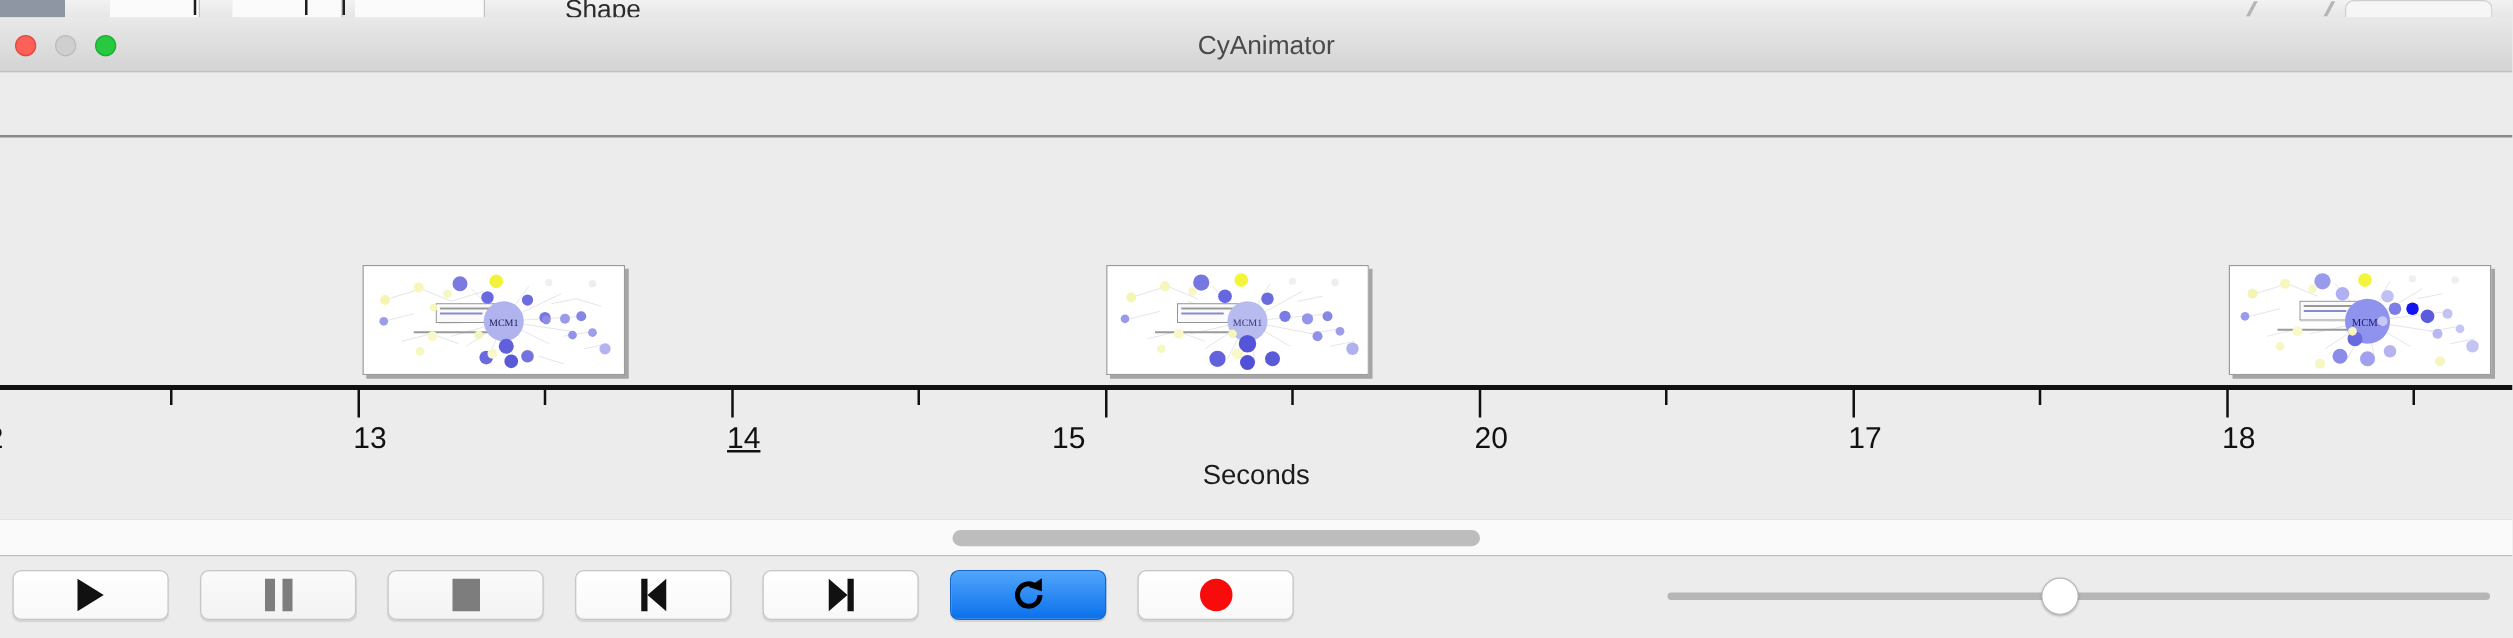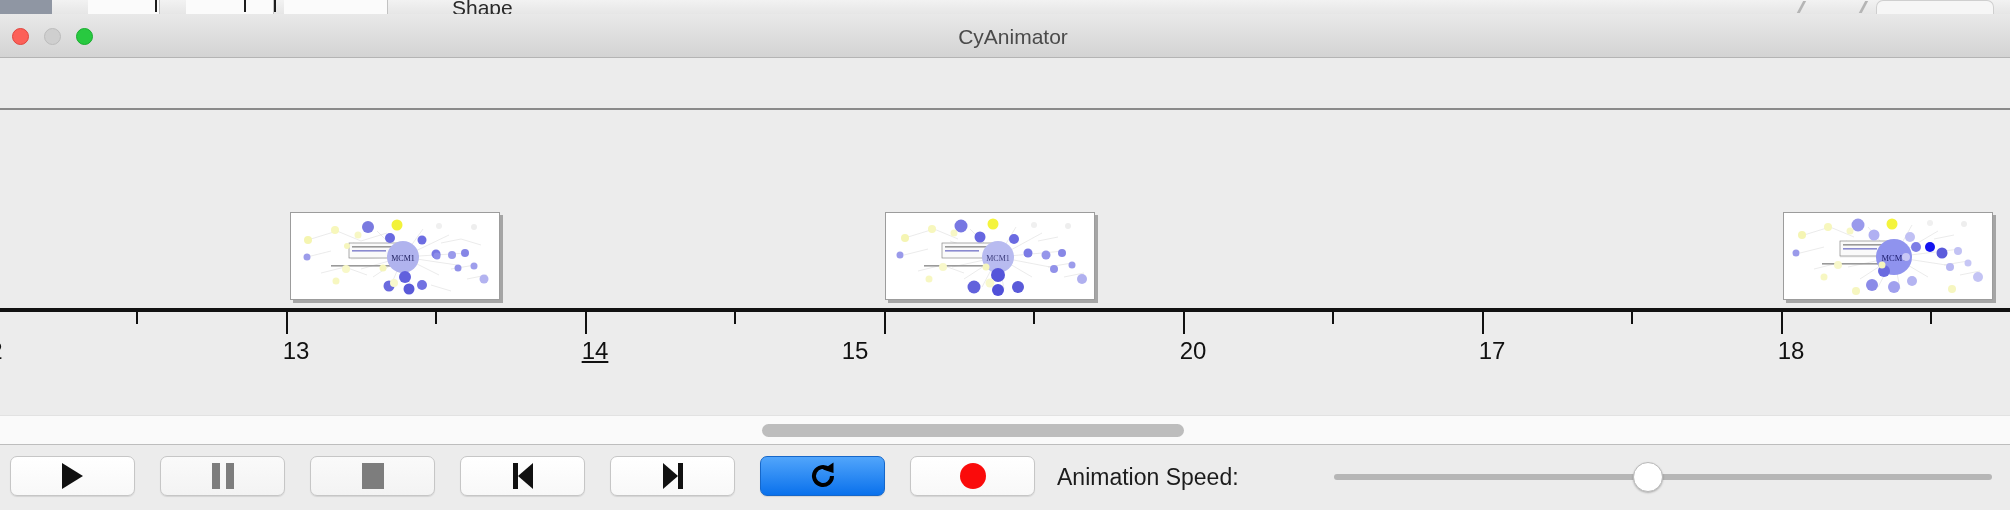--- a/index.html
+++ b/index.html
@@ -400,20 +400,21 @@
     <div class="tick minor" style="left:1930px;"></div>
 
     <div class="tick-label" style="left:-4px;">2</div>
     <div class="tick-label" style="left:296px;">13</div>
     <div class="tick-label" style="left:595px;text-decoration:underline;">14</div>
     <div class="tick-label" style="left:855px;">15</div>
     <div class="tick-label" style="left:1193px;">20</div>
     <div class="tick-label" style="left:1492px;">17</div>
     <div class="tick-label" style="left:1791px;">18</div>
 
+    <div class="ruler-axis-title">Seconds</div>
   </div>
 
   <div class="hscroll">
     <div class="hscroll-thumb"></div>
   </div>
 
   <div class="playbar">
 
     <div class="pbtn" style="left:10px;">
       <span class="ico-play"></span>
@@ -442,19 +443,18 @@
       <svg width="30" height="30" viewBox="0 0 30 30">
         <path d="M24 15 A9 9 0 1 1 21 8.3" fill="none" stroke="#000" stroke-width="4"></path>
         <polygon points="25.5,1.5 25.5,12 15,8.5" fill="#000"></polygon>
       </svg>
     </div>
 
     <div class="pbtn" style="left:910px;">
       <span class="ico-record"></span>
     </div>
 
-    <div class="speed-label">Animation Speed:</div>
     <div class="slider-track">
       <div class="slider-thumb" style="left:299px;top:-12px;"></div>
     </div>
   </div>
 
 </div>
 
 </body></html>

